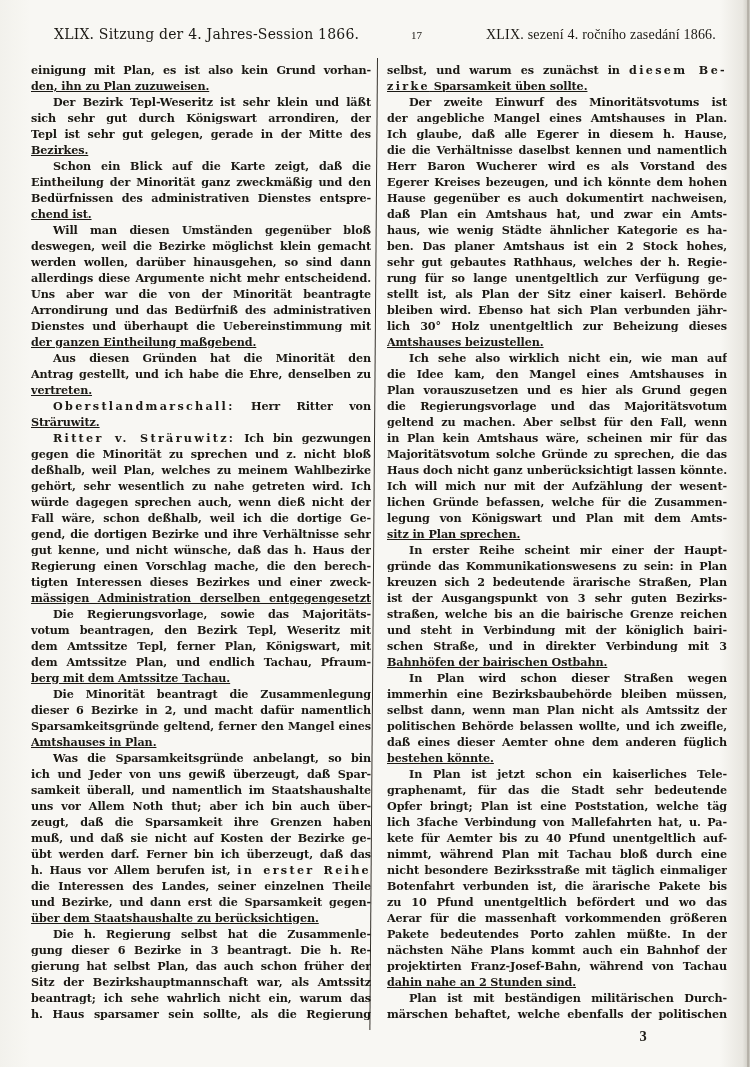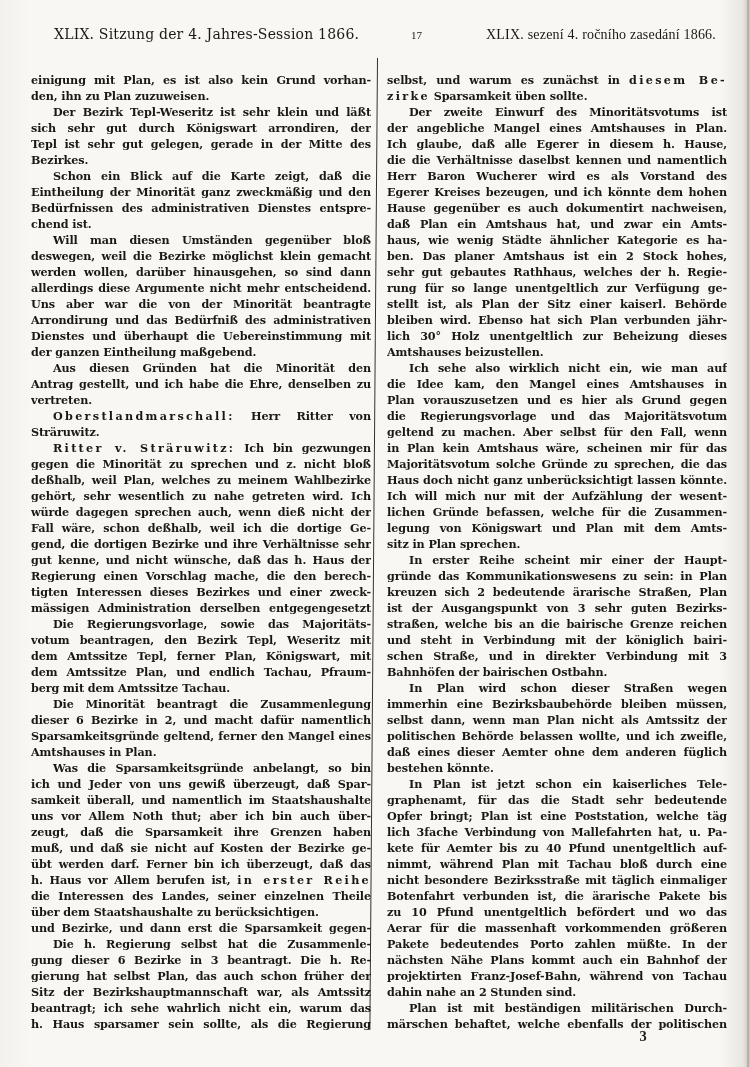--- a/index.html
+++ b/index.html
@@ -16,30 +16,30 @@
   }
   .header .h-left  { font-size:14px; letter-spacing:.2px; }
   .header .h-page  { font-size:11px; font-family:"Liberation Serif", serif; padding-right:12px;}
   .header .h-right { font-size:14px; font-family:"Liberation Serif", serif; letter-spacing:.2px; }
   .divider {
     position:absolute; left:377px; top:58px; width:1.4px; height:972px;
     background:#35322c; transform:rotate(0.45deg); transform-origin:top center;
   }
   .col {
     position:absolute; top:62px; width:340px;
-    font-size:11.2px; font-weight:700; letter-spacing:-.1px;margin-top:10px;
+    font-size:11.2px; font-weight:700; letter-spacing:-.1px;
   }
   .col-left  { left:31px; }
   .col-right { left:387px; }
   .line {
     height:16px; line-height:16px; overflow:hidden;
     text-align:justify; text-align-last:justify;
   }
   .line.indent  { padding-left:22px; }
-  .line.endline { text-align-last:left; }
+  .line.endline { text-align-last:left;text-decoration:underline; }
   .sperr { letter-spacing:2.3px; }
   .sheet-signature {
     position:absolute; top:1028px; left:598px; width:90px;
     text-align:center; font-size:14.5px; font-weight:700;
     font-family:"Liberation Serif", serif;
   }
   .scan-edge-right {
     position:absolute; right:1px; top:0; width:2px; height:1067px;
     background:#9b968c; opacity:.5;
   }
@@ -103,22 +103,22 @@
       <div class="line endline">Amtshauses in Plan.</div>
       <div class="line indent">Was die Sparsamkeitsgründe anbelangt, so bin</div>
       <div class="line">ich und Jeder von uns gewiß überzeugt, daß Spar-</div>
       <div class="line">samkeit überall, und namentlich im Staatshaushalte</div>
       <div class="line">uns vor Allem Noth thut; aber ich bin auch über-</div>
       <div class="line">zeugt, daß die Sparsamkeit ihre Grenzen haben</div>
       <div class="line">muß, und daß sie nicht auf Kosten der Bezirke ge-</div>
       <div class="line">übt werden darf. Ferner bin ich überzeugt, daß das</div>
       <div class="line">h. Haus vor Allem berufen ist, <span class="sperr">in erster Reihe</span></div>
       <div class="line">die Interessen des Landes, seiner einzelnen Theile</div>
+      <div class="line">und Bezirke, und dann erst die Sparsamkeit gegen-</div>
       <div class="line endline">über dem Staatshaushalte zu berücksichtigen.</div>
-      <div class="line">und Bezirke, und dann erst die Sparsamkeit gegen-</div>
       <div class="line indent">Die h. Regierung selbst hat die Zusammenle-</div>
       <div class="line">gung dieser 6 Bezirke in 3 beantragt. Die h. Re-</div>
       <div class="line">gierung hat selbst Plan, das auch schon früher der</div>
       <div class="line">Sitz der Bezirkshauptmannschaft war, als Amtssitz</div>
       <div class="line">beantragt; ich sehe wahrlich nicht ein, warum das</div>
       <div class="line">h. Haus sparsamer sein sollte, als die Regierung</div>
     </div>
 
   <div class="col col-right">
       <div class="line">selbst, und warum es zunächst in <span class="sperr">diesem Be-</span></div>

